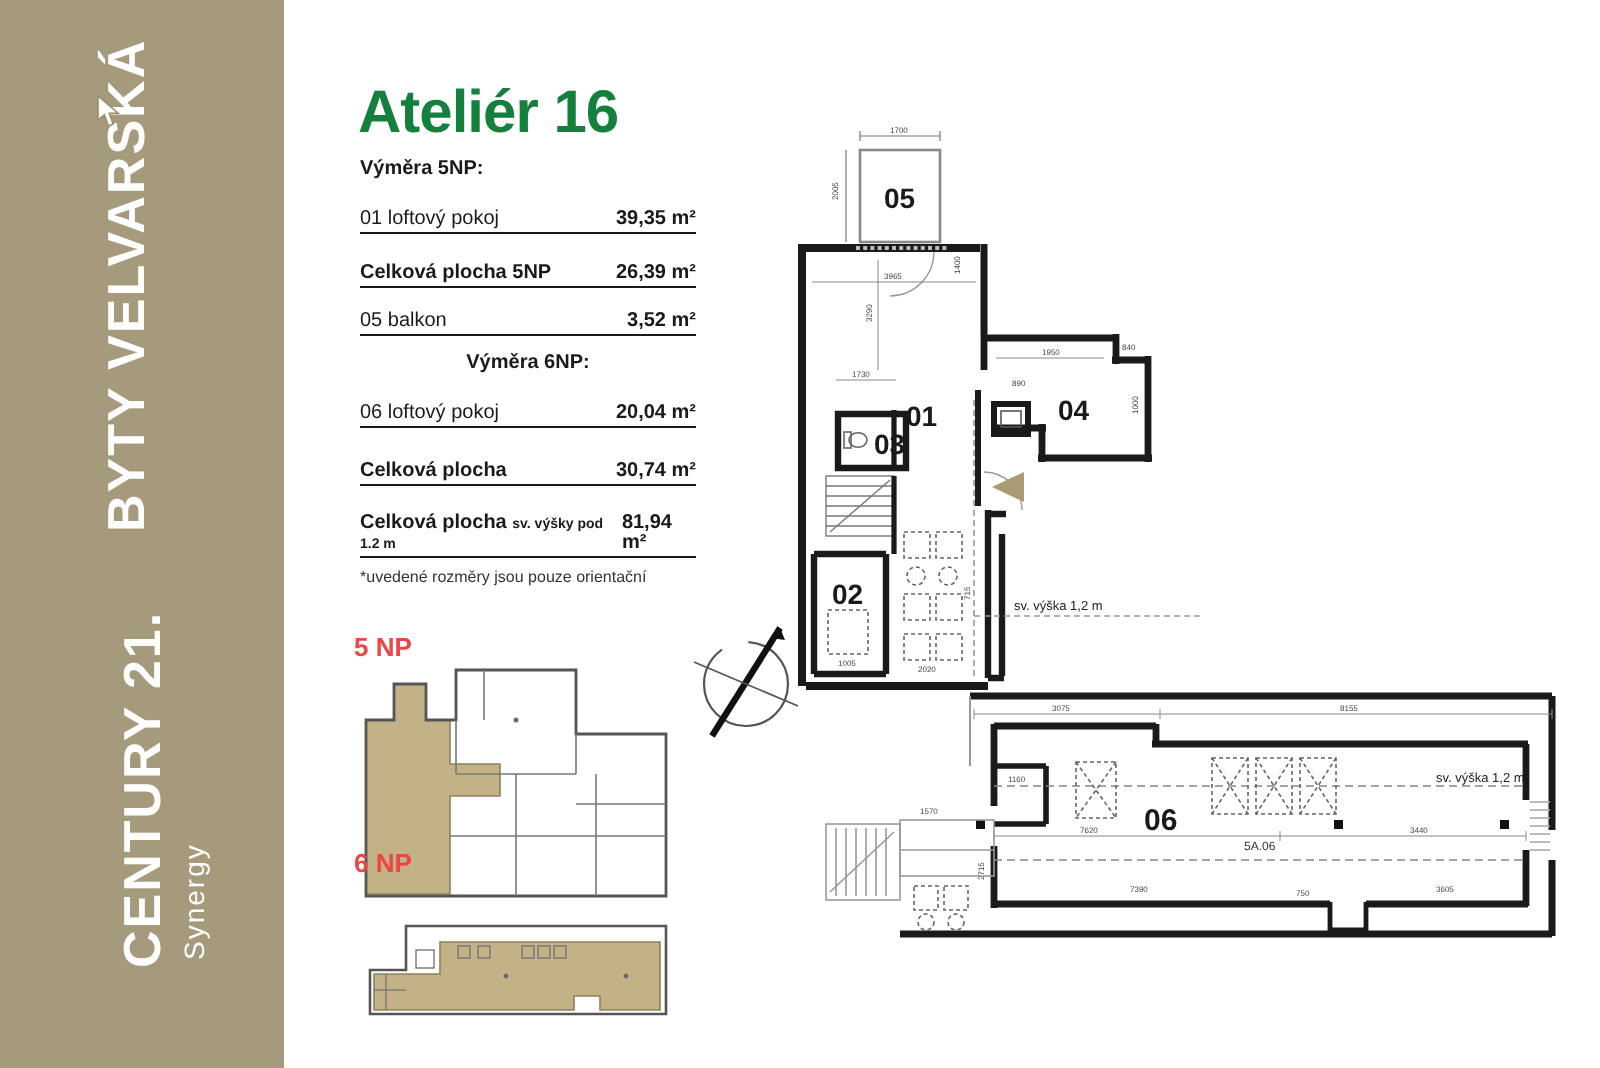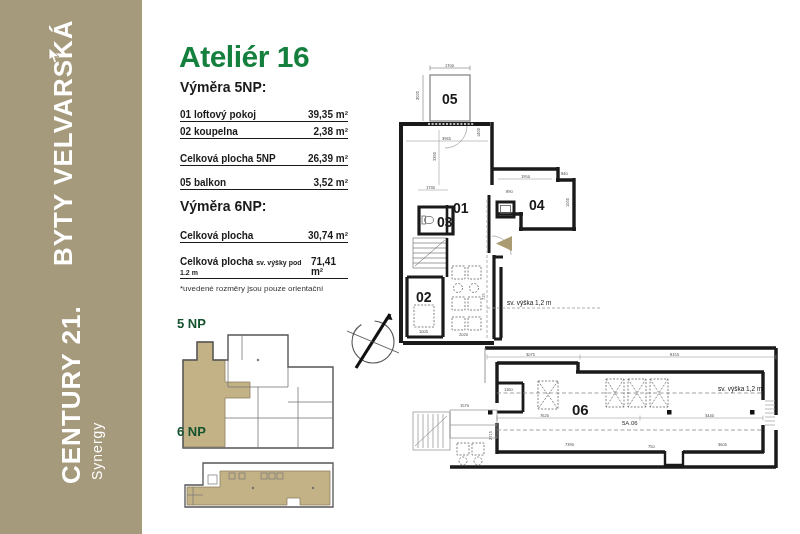--- a/index.html
+++ b/index.html
@@ -9,36 +9,36 @@
   
   .sidebar{position:absolute;left:0;top:0;width:142px;height:534px;background:#a69a7c;}
   .v-text{position:absolute;writing-mode:vertical-rl;transform:rotate(180deg);white-space:nowrap;color:#fff;line-height:1;}
   .v-project{left:50px;top:38px;height:228px;font-size:26px;font-weight:bold;letter-spacing:1px;}
   .v-brand{left:58px;top:314px;height:170px;font-size:26px;font-weight:bold;letter-spacing:1px;}
   .v-brandsub{left:90px;top:420px;height:60px;font-size:14px;font-weight:normal;letter-spacing:1px;}
 
   
   .title{position:absolute;left:179px;top:40px;font-size:30px;font-weight:700;color:#15803d;letter-spacing:-0.5px;}
   .areas{position:absolute;left:180px;top:79px;width:168px;color:#1a1a1a;}
-  .sec-head{font-size:14px;font-weight:bold;}
-  .sec-head.second{margin-top:8px;}
+  .sec-head{font-size:10px;font-weight:bold;}
+  .sec-head.second{margin-top:8px;text-align:center;}
   .row{display:flex;justify-content:space-between;align-items:flex-end;border-bottom:1.2px solid #1a1a1a;padding:2px 0 1px 0;margin-bottom:3px;font-size:10px;line-height:1;}
-  .row .lbl{font-weight:bold;}
+  .row .lbl{font-weight:normal;}
   .row .val{font-weight:bold;}
   .row.bold .lbl{font-weight:bold;}
   .rows-start{margin-top:13px;}
   .mt-total{margin-top:13px;}
   .mt-balkon{margin-top:10px;}
   .mt-06{margin-top:13px;}
   .mt-total2{margin-top:15px;}
   .mt-total3{margin-top:12px;}
   .lbl-small{font-size:7px;font-weight:bold;}
   .note{margin-top:5px;font-size:8px;color:#333;}
 
-  .mini-label{position:absolute;font-size:13px;font-weight:bold;color:#14532d;}
+  .mini-label{position:absolute;font-size:13px;font-weight:bold;color:#ef4444;}
   .lab-5np{left:177px;top:316px;}
   .lab-6np{left:177px;top:424px;}
 
   svg{position:absolute;overflow:visible;}
   svg text{font-family:"Liberation Sans",sans-serif;fill:#1a1a1a;}
   .room-lab{font-weight:bold;font-size:14px;}
   .dim{font-size:4px;fill:#444;}
   .hnote{font-size:6.5px;fill:#222;}
   .unitcode{font-size:6px;fill:#333;}
 </style>
@@ -57,46 +57,46 @@
 
   <div class="title">Ateliér 16</div>
 
   <div class="areas">
     <div class="sec-head">Výměra 5NP:</div>
 
     <div class="row rows-start">
       <span class="lbl">01 loftový pokoj</span>
       <span class="val">39,35 m²</span>
     </div>
-    <div class="row">
-      <span class="lbl">02 koupelna</span>
-      <span class="val">2,38 m²</span>
-    </div>
 
     <div class="row bold mt-total">
       <span class="lbl">Celková plocha 5NP</span>
       <span class="val">26,39 m²</span>
     </div>
 
     <div class="row mt-balkon">
       <span class="lbl">05 balkon</span>
       <span class="val">3,52 m²</span>
     </div>
 
     <div class="sec-head second">Výměra 6NP:</div>
 
+    <div class="row mt-06">
+      <span class="lbl">06 loftový pokoj</span>
+      <span class="val">20,04 m²</span>
+    </div>
 
     <div class="row bold mt-total2">
       <span class="lbl">Celková plocha</span>
       <span class="val">30,74 m²</span>
     </div>
 
     <div class="row bold mt-total3">
       <span class="lbl"><span>Celková plocha</span> <span class="lbl-small">sv. výšky pod 1.2 m</span></span>
-      <span class="val">71,41 m²</span>
+      <span class="val">81,94 m²</span>
     </div>
 
     <div class="note">*uvedené rozměry jsou pouze orientační</div>
   </div>
 
   <svg style="left:390px;top:55px;" width="215" height="300" viewBox="0 0 215 300">
 
     <rect x="40" y="20" width="40" height="46" fill="none" stroke="#888" stroke-width="1.3"></rect>
     <line x1="40" y1="13" x2="80" y2="13" stroke="#777" stroke-width="0.6"></line>
     <line x1="40" y1="10.5" x2="40" y2="15.5" stroke="#777" stroke-width="0.6"></line>

